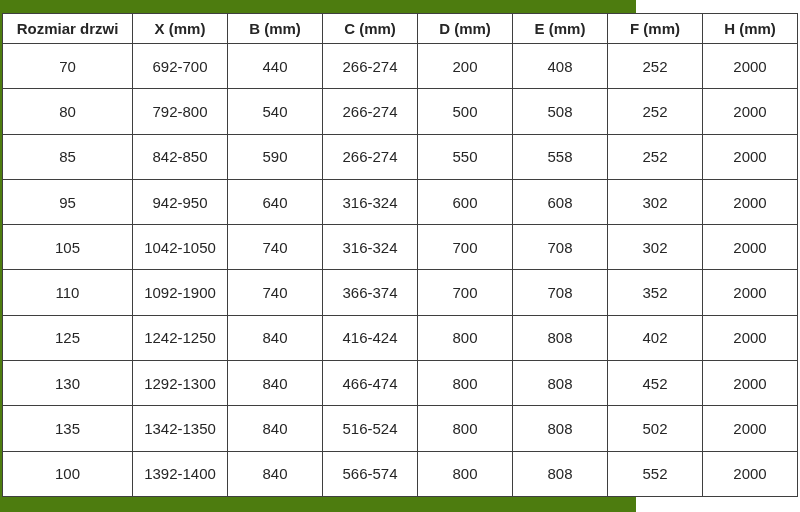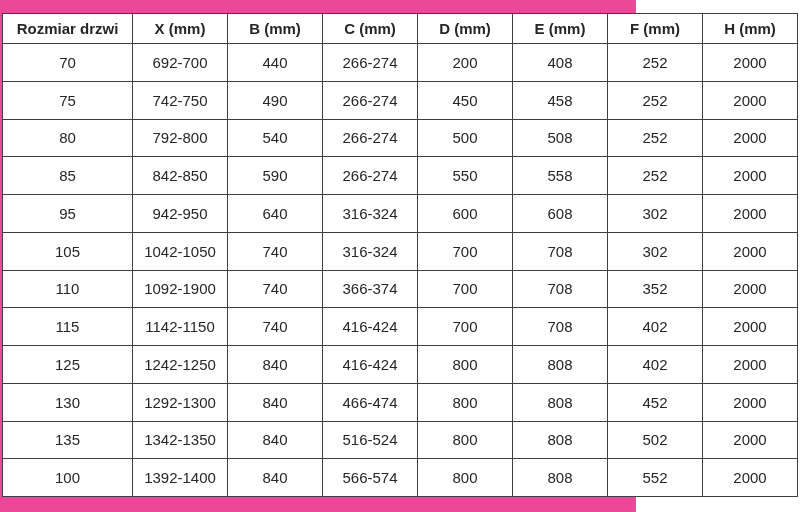--- a/index.html
+++ b/index.html
@@ -8,21 +8,21 @@
     background: #ffffff;
     width: 800px;
     height: 512px;
     overflow: hidden;
     font-family: "Liberation Sans", "DejaVu Sans", sans-serif;
   }
   .stage {
     position: relative;
     width: 636px;
     height: 512px;
-    background: #ec4899;
+    background: #4d7c0f;
   }
   table.size-table {
     position: absolute;
     left: 2px;
     top: 13px;
     width: 796px;
     height: 484px;
     border-collapse: collapse;
     table-layout: fixed;
     background: #ffffff;
@@ -69,30 +69,20 @@
           <td>70</td>
           <td>692-700</td>
           <td>440</td>
           <td>266-274</td>
           <td>200</td>
           <td>408</td>
           <td>252</td>
           <td>2000</td>
         </tr>
         <tr>
-          <td>75</td>
-          <td>742-750</td>
-          <td>490</td>
-          <td>266-274</td>
-          <td>450</td>
-          <td>458</td>
-          <td>252</td>
-          <td>2000</td>
-        </tr>
-        <tr>
           <td>80</td>
           <td>792-800</td>
           <td>540</td>
           <td>266-274</td>
           <td>500</td>
           <td>508</td>
           <td>252</td>
           <td>2000</td>
         </tr>
         <tr>
@@ -129,30 +119,20 @@
           <td>110</td>
           <td>1092-1900</td>
           <td>740</td>
           <td>366-374</td>
           <td>700</td>
           <td>708</td>
           <td>352</td>
           <td>2000</td>
         </tr>
         <tr>
-          <td>115</td>
-          <td>1142-1150</td>
-          <td>740</td>
-          <td>416-424</td>
-          <td>700</td>
-          <td>708</td>
-          <td>402</td>
-          <td>2000</td>
-        </tr>
-        <tr>
           <td>125</td>
           <td>1242-1250</td>
           <td>840</td>
           <td>416-424</td>
           <td>800</td>
           <td>808</td>
           <td>402</td>
           <td>2000</td>
         </tr>
         <tr>

